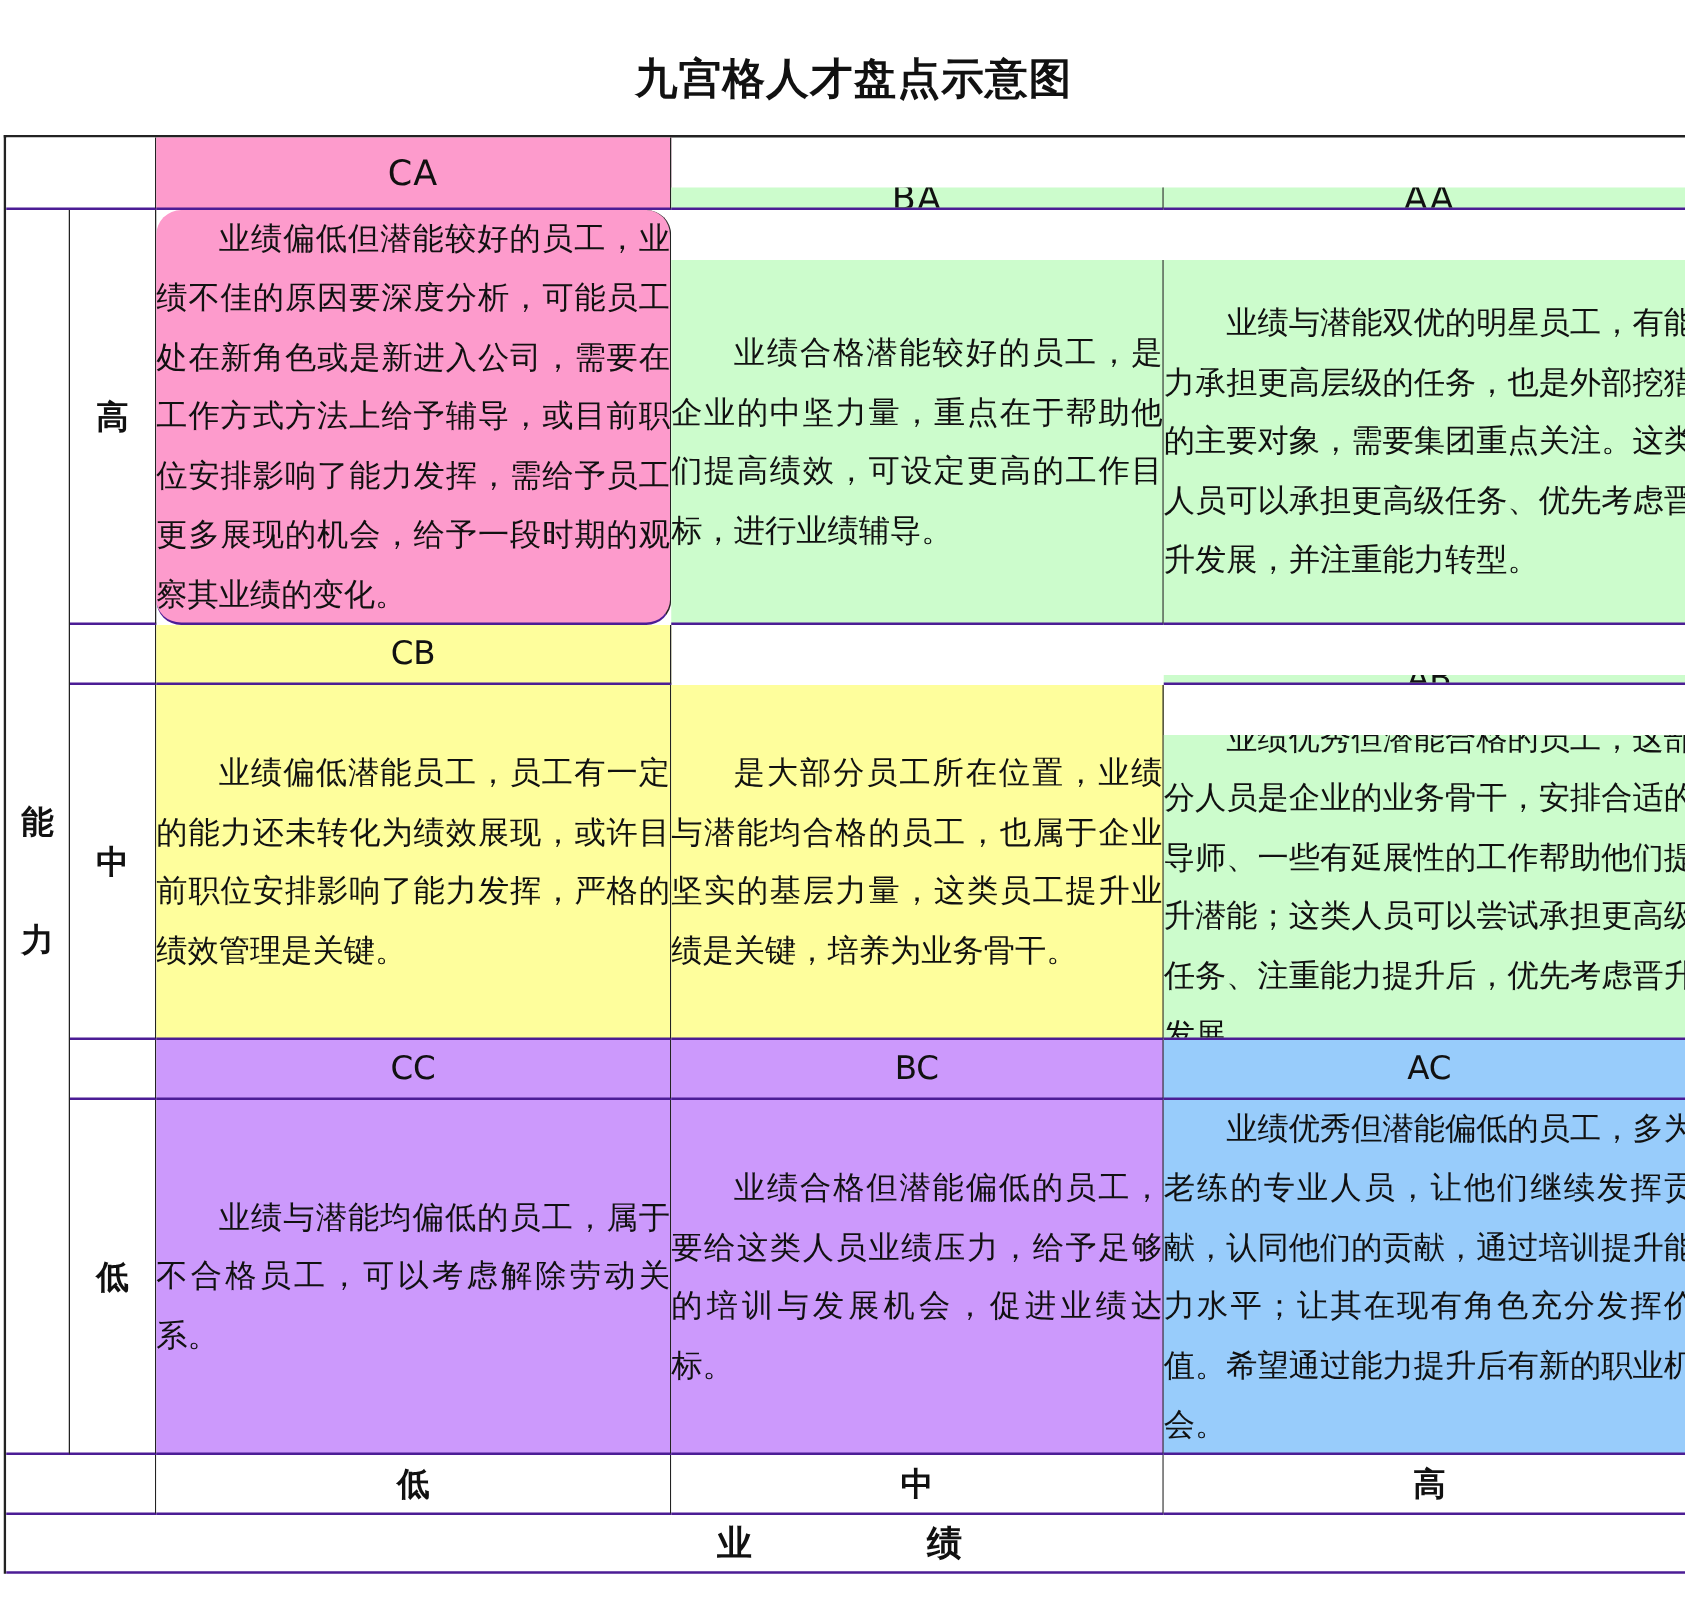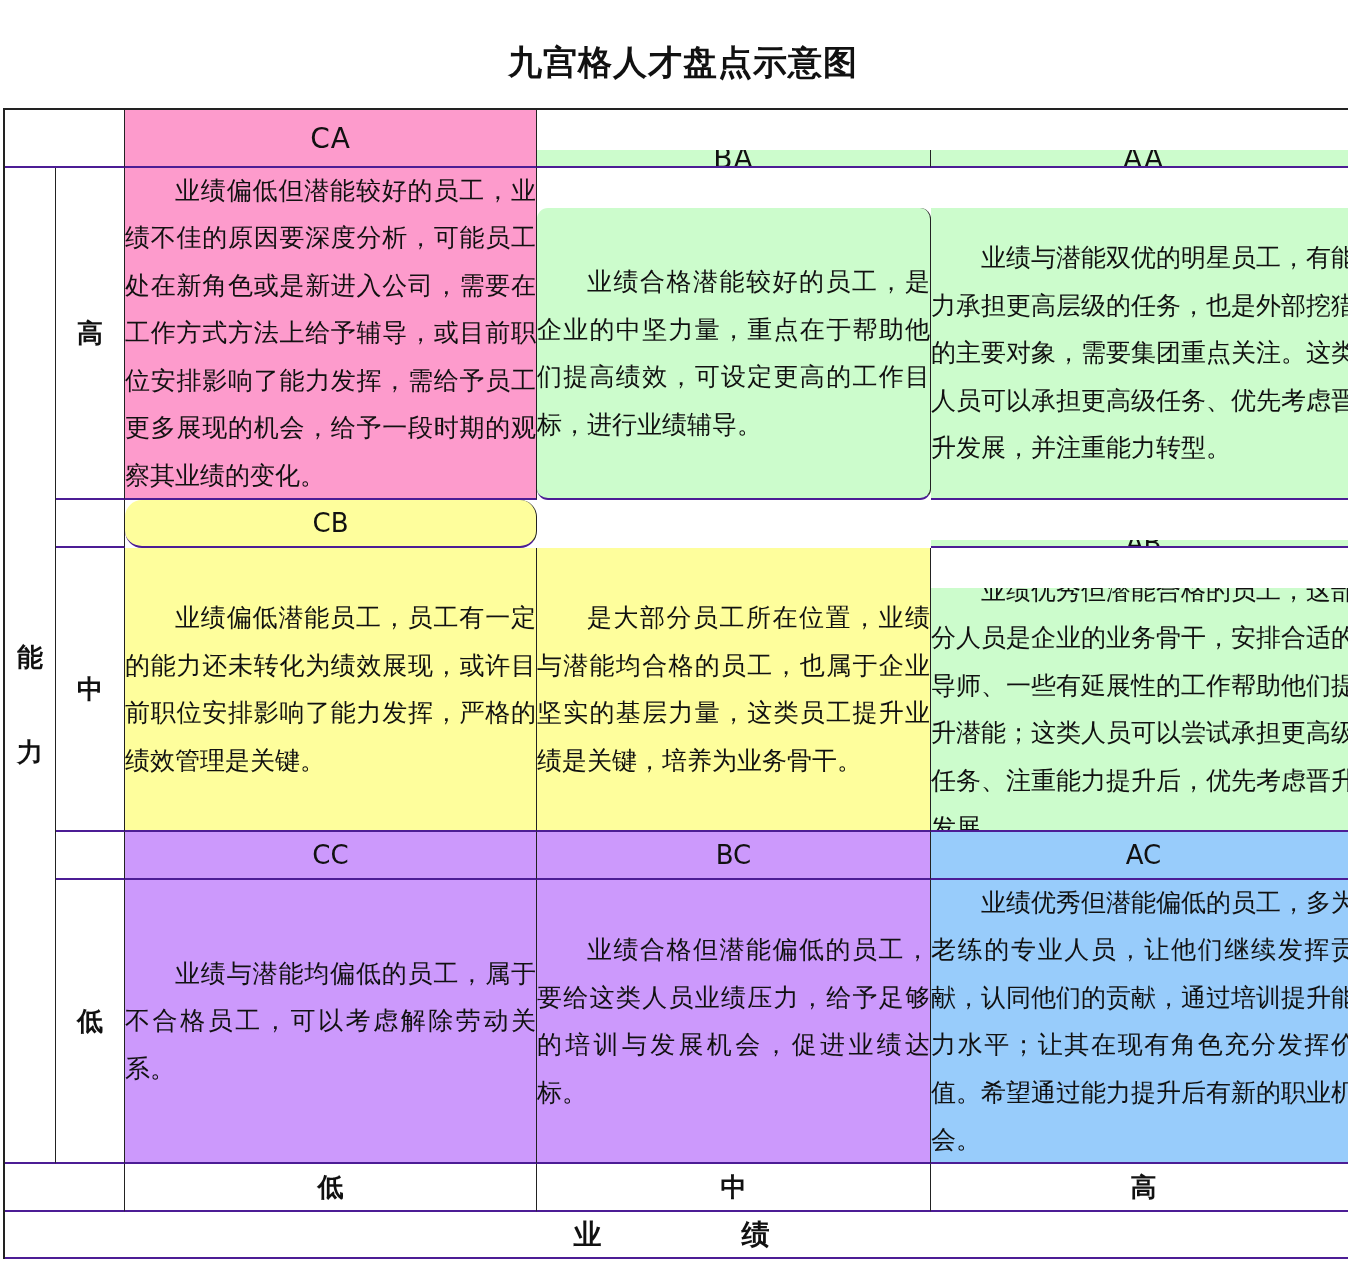--- a/index.html
+++ b/index.html
@@ -60,32 +60,32 @@
   <div class="c pink hdr" style="grid-column:3; grid-row:1;">CA</div>
   <div class="c green hdr" style="grid-column:4; grid-row:1;">BA</div>
   <div class="c green hdr noright" style="grid-column:5; grid-row:1;">AA</div>
 
   <div class="c white axisv" style="grid-column:1; grid-row:2 / span 5;">
     <span>能</span>
     <span>力</span>
   </div>
 
   <div class="c white lvl" style="grid-column:2; grid-row:2;">高</div>
-  <div class="c pink desc" style="grid-column:3; grid-row:2;">
+  <div class="c pink desc" style="grid-column:3; grid-row:2;border-radius:20px;">
       <p>业绩偏低但潜能较好的员工，业绩不佳的原因要深度分析，可能员工处在新角色或是新进入公司，需要在工作方式方法上给予辅导，或目前职位安排影响了能力发挥，需给予员工更多展现的机会，给予一段时期的观察其业绩的变化。</p>
     </div>
-  <div class="c green desc" style="grid-column:4; grid-row:2;border-radius:11px;">
+  <div class="c green desc" style="grid-column:4; grid-row:2;">
       <p>业绩合格潜能较好的员工，是企业的中坚力量，重点在于帮助他们提高绩效，可设定更高的工作目标，进行业绩辅导。</p>
     </div>
   <div class="c green desc noright" style="grid-column:5; grid-row:2;">
       <p>业绩与潜能双优的明星员工，有能力承担更高层级的任务，也是外部挖猎的主要对象，需要集团重点关注。这类人员可以承担更高级任务、优先考虑晋升发展，并注重能力转型。</p>
     </div>
 
   <div class="c white" style="grid-column:2; grid-row:3;"></div>
-  <div class="c yellow sub" style="grid-column:3; grid-row:3;border-radius:17px;">CB</div>
+  <div class="c yellow sub" style="grid-column:3; grid-row:3;">CB</div>
   <div class="c green sub noright" style="grid-column:5; grid-row:3;">AB</div>
 
   <div class="c white lvl" style="grid-column:2; grid-row:4;">中</div>
   <div class="c yellow desc" style="grid-column:3; grid-row:4;">
       <p>业绩偏低潜能员工，员工有一定的能力还未转化为绩效展现，或许目前职位安排影响了能力发挥，严格的绩效管理是关键。</p>
     </div>
   <div class="c yellow desc" style="grid-column:4; grid-row:4;">
       <p>是大部分员工所在位置，业绩与潜能均合格的员工，也属于企业坚实的基层力量，这类员工提升业绩是关键，培养为业务骨干。</p>
     </div>
   <div class="c green desc noright" style="grid-column:5; grid-row:4;">

